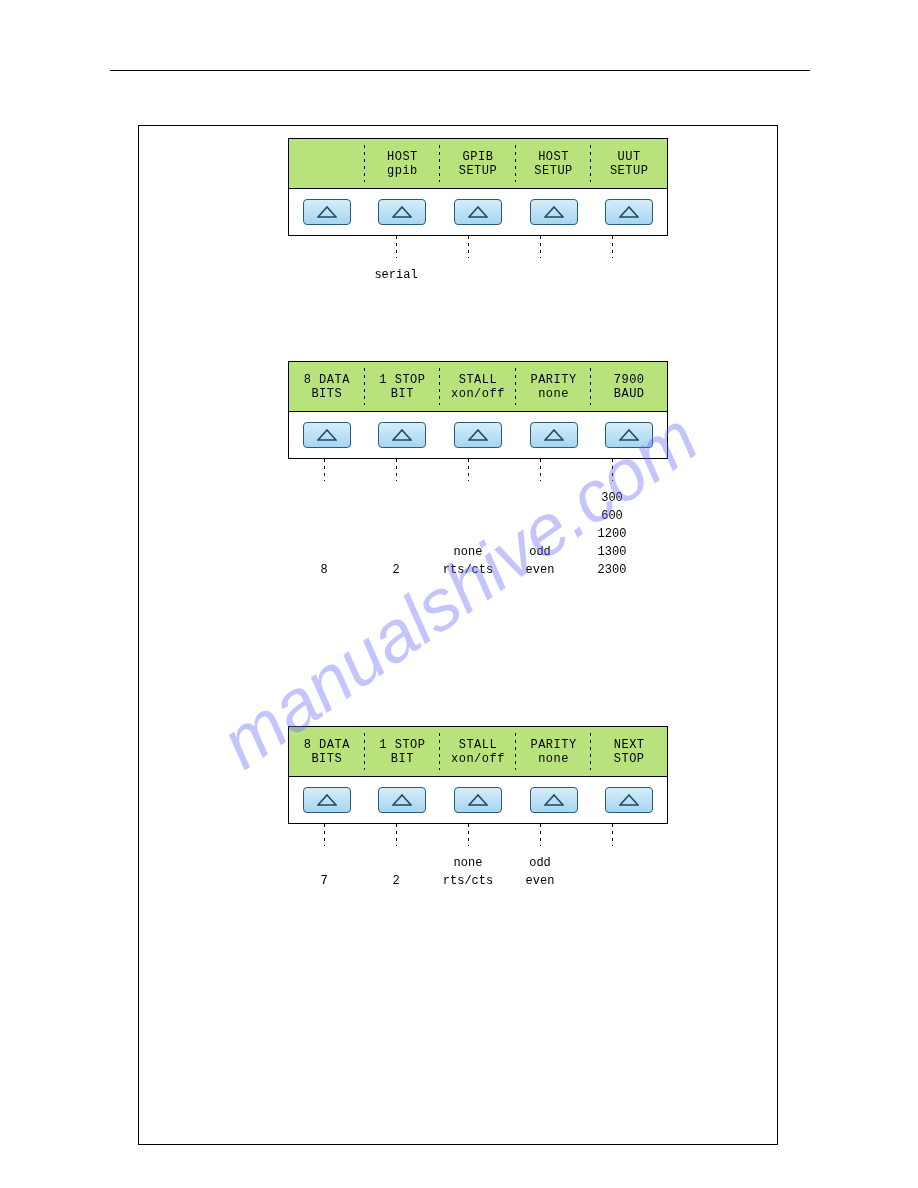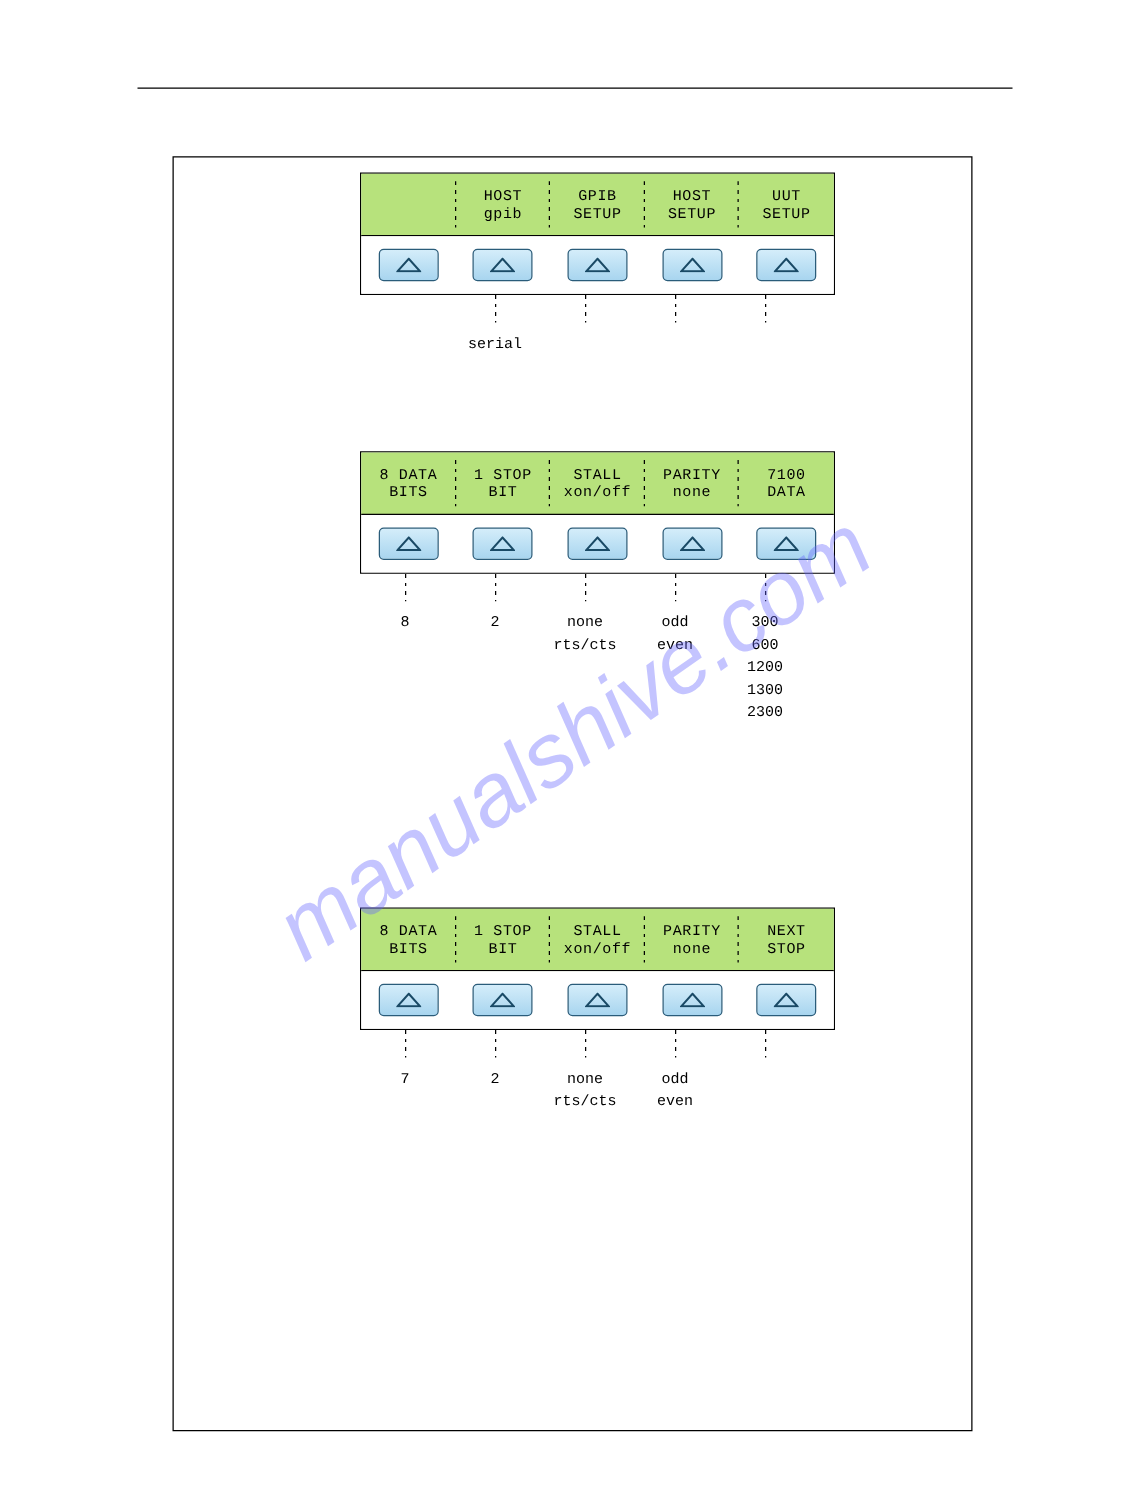--- a/index.html
+++ b/index.html
@@ -102,20 +102,21 @@
     display: flex;
     font-size: 12px;
     line-height: 18px;
   }
   .options-cell {
     flex: 1;
     display: flex;
     flex-direction: column;
     align-items: center;
     text-align: center;
+    justify-content: flex-end;
   }
   .watermark {
     position: absolute;
     top: 590px;
     left: 50%;
     transform: translate(-50%, -50%) rotate(-35deg);
     font-family: Arial, sans-serif;
     font-size: 72px;
     font-style: italic;
     color: rgba(100, 100, 255, 0.38);
@@ -239,22 +240,22 @@
           <span>STALL</span>
           <span>xon/off</span>
           <div class="divider-dots"></div>
         </div>
         <div class="green-cell">
           <span>PARITY</span>
           <span>none</span>
           <div class="divider-dots"></div>
         </div>
         <div class="green-cell">
-          <span>7100</span>
-          <span>DATA</span>
+          <span>7900</span>
+          <span>BAUD</span>
         </div>
       </div>
       <div class="button-row">
         <div class="button-cell">
             <div class="softkey">
               <svg width="20" height="12" viewBox="0 0 20 12">
                 <polygon points="10,1 19,11 1,11" fill="none" stroke="#1a4a66" stroke-width="1.6"></polygon>
               </svg>
             </div>
           </div>

